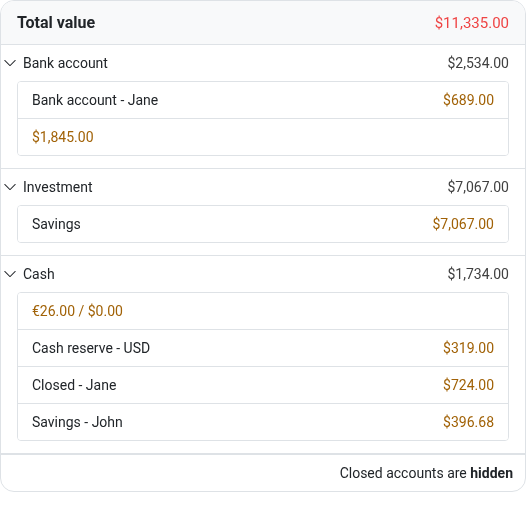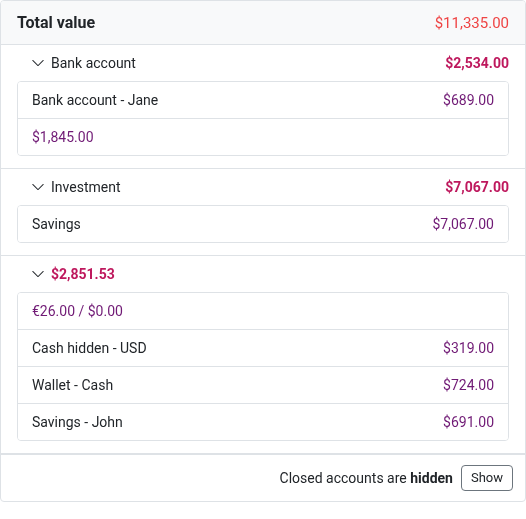--- a/index.html
+++ b/index.html
@@ -7,70 +7,70 @@
     margin: 0;
     padding: 0;
     font-family: -apple-system, BlinkMacSystemFont, "Segoe UI", Roboto, "Helvetica Neue", Arial, sans-serif;
     font-size: 14px;
     color: #212529;
     background: #fff;
   }
   .panel {
     width: 526px;
     border: 1px solid #dee2e6;
-    border-radius: 4px;
+    border-radius: 14px;
     overflow: hidden;
   }
   .total-row {
     display: flex;
     justify-content: space-between;
     align-items: center;
     padding: 12px 16px;
     background: #f8f9fa;
     border-bottom: 1px solid #dee2e6;
   }
   .total-label { font-weight: 700; font-size: 16px; }
   .total-amount { font-size: 15px; color: #ef4444; }
   .group {
     border-bottom: 1px solid #dee2e6;
     padding-bottom: 12px;
   }
   .group:last-of-type { border-bottom: none; }
   .group-header {
     display: flex;
     align-items: center;
-    padding: 10px 16px 6px 30px;
+    padding: 10px 16px 6px 2px;
     cursor: pointer;
   }
   .chevron {
     width: 14px;
     height: 14px;
     flex-shrink: 0;
     margin-right: 6px;
     color: #212529;
   }
   .group-title { flex: 1; color: #212529; }
-  .group-amount { color: #be185d; font-weight: bold; }
+  .group-amount { color: #404040; }
   .subitems {
     margin: 4px 16px 0 16px;
     border: 1px solid #dee2e6;
     border-radius: 4px;
     overflow: hidden;
   }
   .subitem {
     display: flex;
     justify-content: space-between;
     align-items: center;
     padding: 10px 14px;
     border-bottom: 1px solid #dee2e6;
     background: #fff;
   }
   .subitem:last-child { border-bottom: none; }
   .subitem-label { color: #212529; }
-  .subitem-amount { color: #701a75; }
+  .subitem-amount { color: #a16207; }
   .footer {
     display: flex;
     justify-content: flex-end;
     align-items: center;
     gap: 8px;
     padding: 10px 12px;
     border-top: 1px solid #dee2e6;
     font-size: 14px;
   }
   .footer-text { color: #212529; padding-left: 40px; }
@@ -130,41 +130,41 @@
         <span class="subitem-amount">$7,067.00</span>
       </div>
     </div>
   </div>
 
   <div class="group">
     <div class="group-header">
       <svg class="chevron" viewBox="0 0 16 16" fill="currentColor">
           <path d="M1.646 4.646a.5.5 0 0 1 .708 0L8 10.293l5.646-5.647a.5.5 0 0 1 .708.708l-6 6a.5.5 0 0 1-.708 0l-6-6a.5.5 0 0 1 0-.708z"></path>
         </svg>
-      <span class="group-amount">$2,851.53</span>
+      <span class="group-title">Cash</span>
+      <span class="group-amount">$1,734.00</span>
     </div>
     <div class="subitems">
       <div class="subitem">
         <span class="subitem-amount">€26.00 / $0.00</span>
       </div>
       <div class="subitem">
-        <span class="subitem-label">Cash hidden - USD</span>
+        <span class="subitem-label">Cash reserve - USD</span>
         <span class="subitem-amount">$319.00</span>
       </div>
       <div class="subitem">
-        <span class="subitem-label">Wallet - Cash</span>
+        <span class="subitem-label">Closed - Jane</span>
         <span class="subitem-amount">$724.00</span>
       </div>
       <div class="subitem">
         <span class="subitem-label">Savings - John</span>
-        <span class="subitem-amount">$691.00</span>
+        <span class="subitem-amount">$396.68</span>
       </div>
     </div>
   </div>
 
   <div class="footer">
     <span class="footer-text">
       <span>Closed accounts are </span><strong>hidden</strong>
     </span>
-    <button class="show-btn">Show</button>
   </div>
 
 </div>
 
 </body></html>

